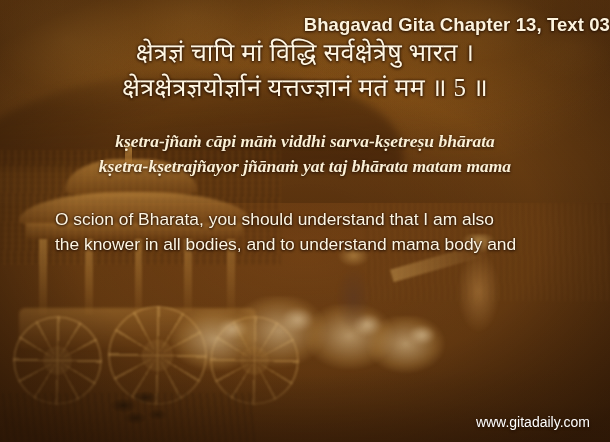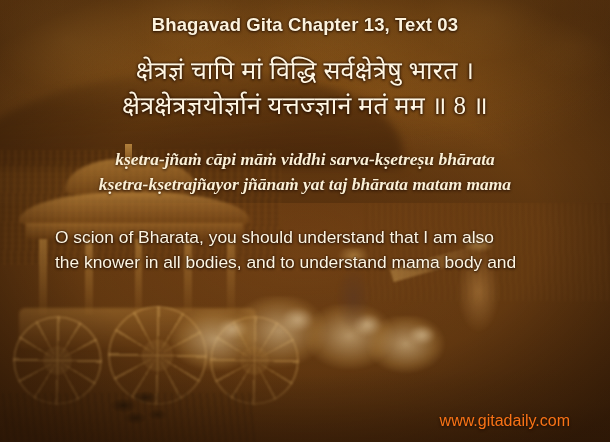--- a/index.html
+++ b/index.html
@@ -231,31 +231,30 @@
   }
 
   
 
   .content {
     position:absolute; inset:0;
     display:flex; flex-direction:column;
   }
 
   .title {
-    text-align:center;
+    text-align:right;
     color:#fdf3dd;
     font-size:18.5px;
     font-weight:bold;
     letter-spacing:.1px;
     margin-top:14px;
     text-shadow:0 1px 3px rgba(30,12,0,.85), 0 0 2px rgba(40,18,0,.9);
   }
 
   .sanskrit {
-    margin-top:18px;
     text-align:center;
     color:#fff6e2;
     font-family:"Liberation Serif", "DejaVu Serif", serif;
     font-size:25px;
     line-height:1.38;
     letter-spacing:.3px;
     text-shadow:0 1px 3px rgba(28,10,0,.9), 0 0 3px rgba(40,16,0,.85);
   }
   .sanskrit .sline { display:block; }
 
@@ -275,23 +274,23 @@
   .translation {
     margin:28px 24px 0 24px;
     color:#fdf5e2;
     font-size:17.4px;
     line-height:1.46;
     text-shadow:0 1px 3px rgba(26,10,0,.92), 0 0 2px rgba(36,14,0,.8);
   }
   .translation .eline { display:block;margin-left:31px; }
 
   .site {
-    position:absolute; right:40px; bottom:12px;
-    color:#f97316;
-    font-size:16px;
+    position:absolute; right:20px; bottom:12px;
+    color:#ffffff;
+    font-size:14px;
     text-shadow:0 1px 3px rgba(26,10,0,.92);
   }
 </style>
 </head>
 <body>
 
 <div id="slide">
 
   <div class="bg-base"></div>
   <div class="bg-sky"></div>
@@ -341,21 +340,21 @@
 
   <div class="bg-wash"></div>
   <div class="bg-tint"></div>
 
   <div class="content">
 
     <div class="title">Bhagavad Gita Chapter 13, Text 03</div>
 
     <div class="sanskrit">
       <span class="sline">क्षेत्रज्ञं चापि मां विद्धि सर्वक्षेत्रेषु भारत ।</span>
-      <span class="sline">क्षेत्रक्षेत्रज्ञयोर्ज्ञानं यत्तज्ज्ञानं मतं मम ॥ 8 ॥</span>
+      <span class="sline">क्षेत्रक्षेत्रज्ञयोर्ज्ञानं यत्तज्ज्ञानं मतं मम ॥ 5 ॥</span>
     </div>
 
     <div class="translit">
       <span class="tline">kṣetra-jñaṁ cāpi māṁ viddhi sarva-kṣetreṣu bhārata</span>
       <span class="tline">kṣetra-kṣetrajñayor jñānaṁ yat taj bhārata matam mama</span>
     </div>
 
     <div class="translation">
       <span class="eline">O scion of Bharata, you should understand that I am also</span>
       <span class="eline">the knower in all bodies, and to understand mama body and</span>

